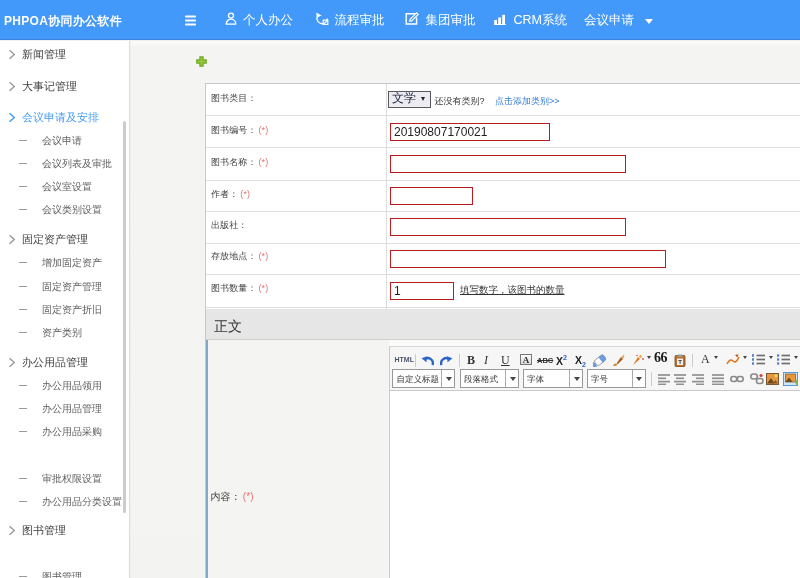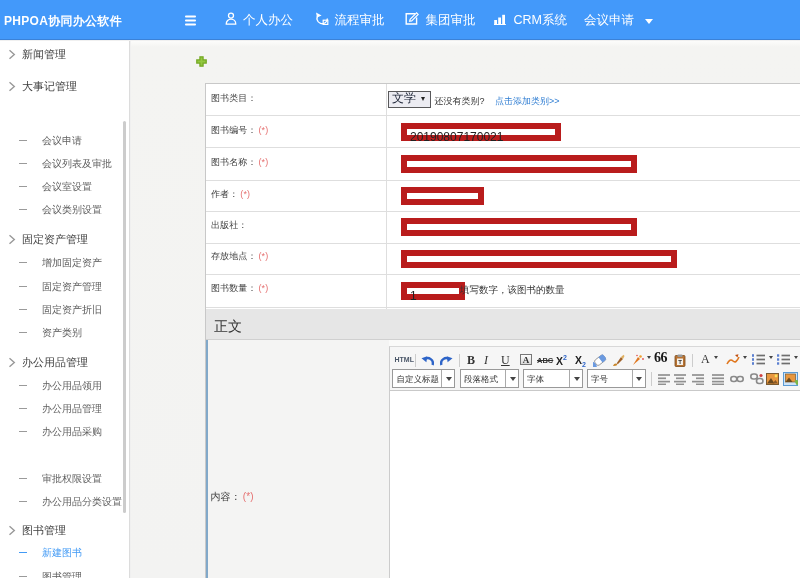--- a/index.html
+++ b/index.html
@@ -19,21 +19,21 @@
 .dash{position:absolute;left:19px;top:11px;width:8px;height:1.2px;background:#9a9a9a;}
 .blue .dash,.dash.b{background:#429af5;}
 #main{position:absolute;left:131px;top:41px;width:669px;height:537px;background:linear-gradient(#fcfcfb 0px,#f4f4f2 6px,#f3f3f2 100%);}
 #title{position:absolute;left:82px;top:13px;font-size:13.5px;font-weight:bold;color:#333b47;margin-top:31px;}
 #plus{position:absolute;left:65px;top:15px;}
 #tbl{position:absolute;left:74px;top:41.5px;width:736px;height:496px;border-left:1px solid #c8c8c8;border-top:1px solid #c8c8c8;background:#fff;}
 .row{position:absolute;left:0;width:100%;border-bottom:1px solid #dedede;}
 .lab{position:absolute;left:5px;font-size:9px;color:#404040;white-space:nowrap;letter-spacing:0.1px;}
 .req{color:#e57070;margin-left:2px;}
 #colsep{position:absolute;left:180px;top:0;width:1px;height:256px;background:#dedede;}
-.inp{position:absolute;left:195px;border:6px solid #b91c1c;background:#fff;font-size:12px;color:#222;line-height:16px;padding:0 3px;height:18px;}
+.inp{position:absolute;left:184px;border:1px solid #b91c1c;background:#fff;font-size:12px;color:#222;line-height:16px;padding:0 3px;height:18px;}
 #zw{position:absolute;left:0;top:225px;width:100%;height:31px;background:#e6e6e6;border-bottom:1px solid #d0d0d0;}
 #cont{position:absolute;left:0;top:256px;width:100%;height:240px;background:#f4f4f3;}
 #bluebrd{position:absolute;left:0px;top:256px;width:1.8px;height:240px;background:#81a8c9;}
 #editor{position:absolute;left:183px;top:6px;width:553px;height:234px;border-left:1px solid #ccc;border-top:1.5px solid #d8d8d8;background:#f6f6f6;}
 #edrow2{position:absolute;left:0;top:21px;width:100%;height:22px;}
 #edwhite{position:absolute;left:0;top:43.5px;width:100%;height:190px;background:#fff;border-top:1px solid #c9c9c9;}
 .t1{position:absolute;top:0;height:17px;}
 .sel{position:absolute;top:1px;height:19.5px;border:1px solid #999;background:#fff;font-size:8.5px;color:#333;line-height:18px;padding-left:3.5px;}
 .selarr{position:absolute;right:0;top:0;width:13px;height:100%;border-left:1px solid #aaa;}
 .selarr:after{content:"";position:absolute;left:3.5px;top:7px;border:3px solid transparent;border-top:4px solid #444;}
@@ -84,20 +84,23 @@
     </svg>
 </div>
 
 <div id="sidebar">
   <div class="it hdr" style="top:2px"><svg class="chev" width="8" height="11">
         <path d="M1.5 1.2 L6.3 5.5 L1.5 9.8" stroke="#999" stroke-width="1.4" fill="none"></path>
       </svg>新闻管理</div>
   <div class="it hdr" style="top:34px"><svg class="chev" width="8" height="11">
         <path d="M1.5 1.2 L6.3 5.5 L1.5 9.8" stroke="#999" stroke-width="1.4" fill="none"></path>
       </svg>大事记管理</div>
+  <div class="it hdr blue" style="top:65px"><svg class="chev" width="8" height="11">
+        <path d="M1.5 1.2 L6.3 5.5 L1.5 9.8" stroke="#429af5" stroke-width="1.4" fill="none"></path>
+      </svg>会议申请及安排</div>
   <div class="it sub" style="top:88px"><span class="dash"></span>会议申请</div>
   <div class="it sub" style="top:111px"><span class="dash"></span>会议列表及审批</div>
   <div class="it sub" style="top:134px"><span class="dash"></span>会议室设置</div>
   <div class="it sub" style="top:157px"><span class="dash"></span>会议类别设置</div>
   <div class="it hdr" style="top:187px"><svg class="chev" width="8" height="11">
         <path d="M1.5 1.2 L6.3 5.5 L1.5 9.8" stroke="#999" stroke-width="1.4" fill="none"></path>
       </svg>固定资产管理</div>
   <div class="it sub" style="top:210px"><span class="dash"></span>增加固定资产</div>
   <div class="it sub" style="top:234px"><span class="dash"></span>固定资产管理</div>
   <div class="it sub" style="top:257px"><span class="dash"></span>固定资产折旧</div>
@@ -106,21 +109,20 @@
         <path d="M1.5 1.2 L6.3 5.5 L1.5 9.8" stroke="#999" stroke-width="1.4" fill="none"></path>
       </svg>办公用品管理</div>
   <div class="it sub" style="top:333px"><span class="dash"></span>办公用品领用</div>
   <div class="it sub" style="top:356px"><span class="dash"></span>办公用品管理</div>
   <div class="it sub" style="top:379px"><span class="dash"></span>办公用品采购</div>
   <div class="it sub" style="top:426px"><span class="dash"></span>审批权限设置</div>
   <div class="it sub" style="top:449px"><span class="dash"></span>办公用品分类设置</div>
   <div class="it hdr" style="top:478px"><svg class="chev" width="8" height="11">
         <path d="M1.5 1.2 L6.3 5.5 L1.5 9.8" stroke="#999" stroke-width="1.4" fill="none"></path>
       </svg>图书管理</div>
-  <div class="it sub blue" style="top:499.8px"><span class="dash b"></span>新建图书</div>
   <div class="it sub" style="top:524px"><span class="dash"></span>图书管理</div>
   <div id="sthumb"></div>
 </div>
 
 <div id="main">
   <svg id="plus" width="11" height="11" viewBox="0 0 14 14">
       <path d="M5 1 H9 V5 H13 V9 H9 V13 H5 V9 H1 V5 H5 Z" fill="#93c840" stroke="#74a824" stroke-width="1.6"></path>
     </svg>
   <div id="title">图书信息发布</div>
 
@@ -148,21 +150,21 @@
       <span style="position:absolute;right:5px;top:5px;border:2.8px solid transparent;border-top:4.5px solid #222;"></span>
     </div>
     <div style="position:absolute;left:228.5px;top:11px;font-size:9px;color:#333;">还没有类别? <span style="color:#2d7cd2;margin-left:8px;">点击添加类别&gt;&gt;</span></div>
 
     <div class="inp" style="top:39.5px;width:160px;">20190807170021</div>
     <div class="inp" style="top:71.5px;width:236px;"></div>
     <div class="inp" style="top:103px;width:83px;"></div>
     <div class="inp" style="top:134.5px;width:236px;"></div>
     <div class="inp" style="top:166px;width:276px;"></div>
     <div class="inp" style="top:198px;width:64px;">1</div>
-    <div style="position:absolute;left:254px;top:200px;font-size:9.5px;color:#333;">填写数字，该图书的数量</div>
+    <div style="position:absolute;left:254px;top:200px;font-size:9.5px;color:#333;text-decoration:underline;">填写数字，该图书的数量</div>
 
     <div id="zw">
         <span style="position:absolute;left:8px;top:9px;font-size:14px;color:#333;">正文</span>
       </div>
 
     <div id="cont">
       <div class="lab" style="left:4.5px;top:150px;font-size:10px;text-align:right;">内容：<span class="req">(*)</span></div>
       <div id="editor">
 
         <div class="tb t1" style="left:4.5px;top:9px;font-size:7px;font-weight:bold;color:#4a5668;">HTML</div>

